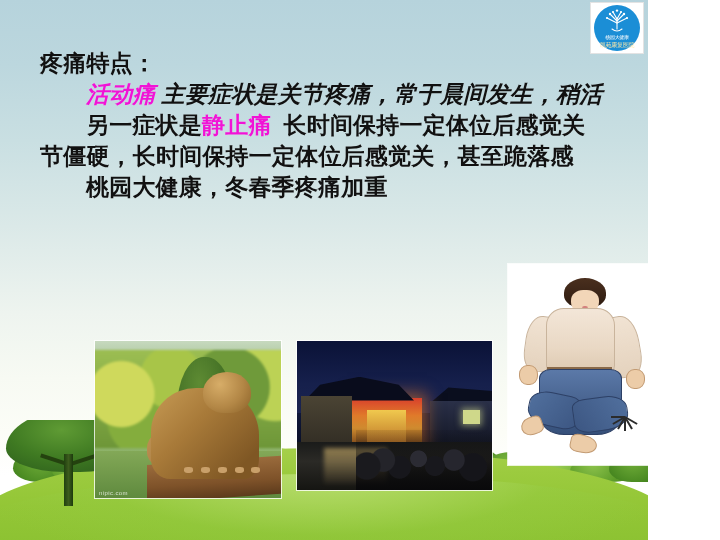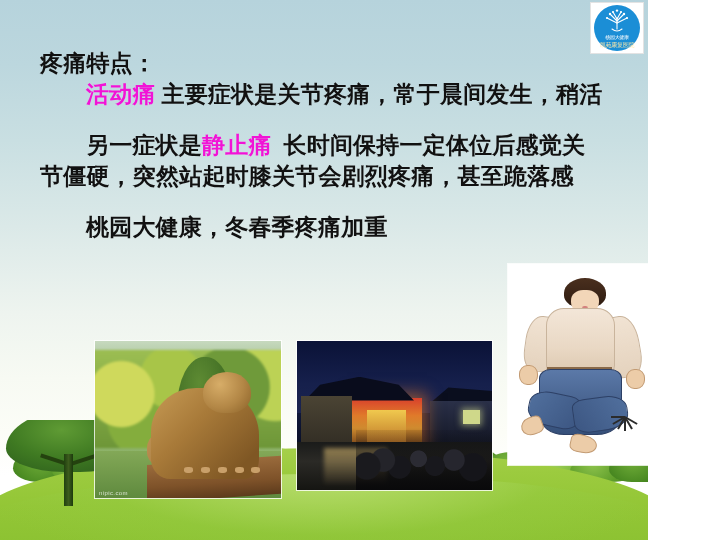--- a/index.html
+++ b/index.html
@@ -130,22 +130,22 @@
     top: 48px;
     width: 600px;
     color: #111111;
     font-size: 23px;
     line-height: 31px;
     font-weight: 700;
     letter-spacing: 0.2px;
     text-shadow: 0 0 1px rgba(255,255,255,0.35);
   }
   .line { white-space: pre; }
-  .indent1 { text-indent: 46px; }
-  .indent2 { text-indent: 46px; margin-top: 20px; }
+  .indent1 { text-indent: 46px; font-style: italic; }
+  .indent2 { text-indent: 46px; }
   .hl { color: #f113d6; }
 
   
   .photo {
     position: absolute;
     overflow: hidden;
     background: #ffffff;
     box-shadow: 0 0 0 1px rgba(255,255,255,0.8);
   }
 
@@ -517,21 +517,21 @@
 
   <div class="textblock">
     <div class="line">疼痛特点：</div>
 
     <div class="line indent1"><span class="hl">活动痛</span><span> 主要症状是关节疼痛，常于晨间发生，稍活</span></div>
 
 
 
     <div class="line indent2"><span>另一症状是</span><span class="hl">静止痛</span><span>  长时间保持一定体位后感觉关</span></div>
 
-    <div class="line">节僵硬，突然站起时膝关节会剧烈疼痛，甚至跪落感</div>
+    <div class="line">节僵硬，长时间保持一定体位后感觉关，甚至跪落感</div>
 
     <div class="line indent2">桃园大健康，冬春季疼痛加重</div>
   </div>
 
   <div class="photo" id="photo-statue">
     <div class="hedge"></div>
     <div class="conifer"></div>
     <div class="lawn"></div>
     <div class="table"></div>
     <div class="arm"></div>

